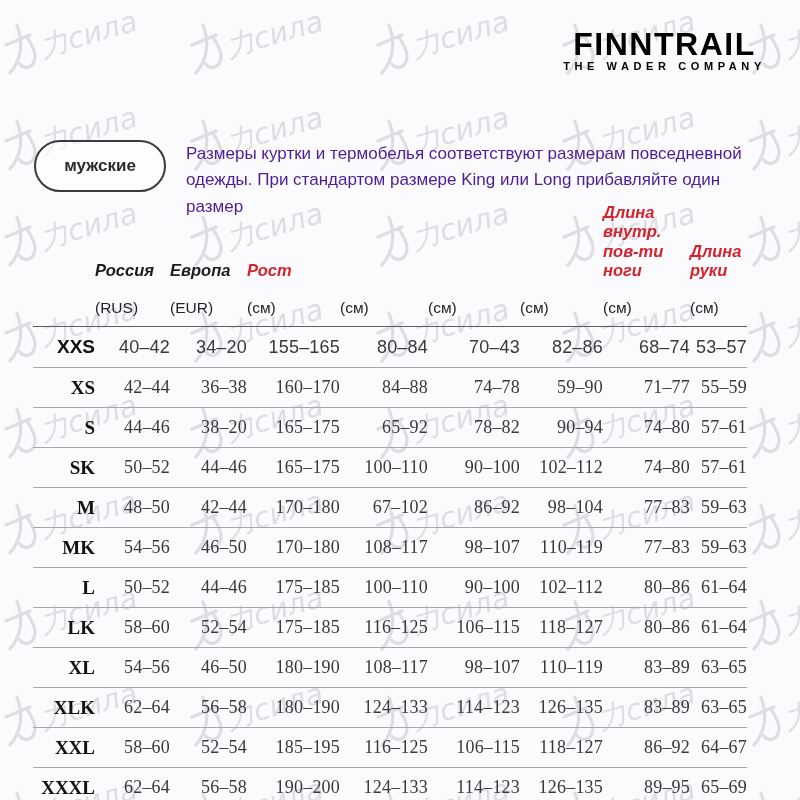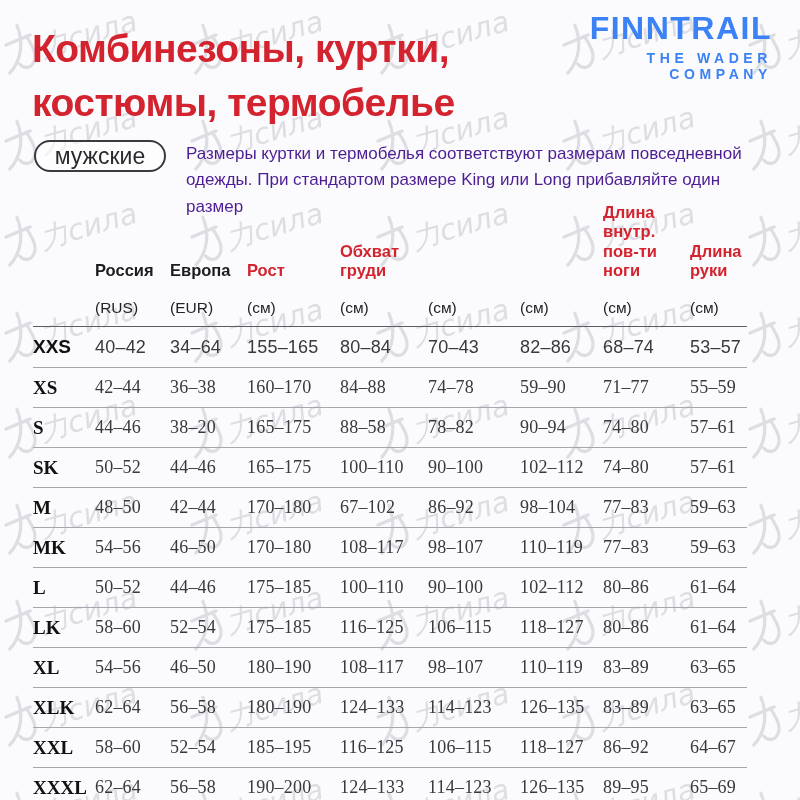--- a/index.html
+++ b/index.html
@@ -13,49 +13,49 @@
   .layer { position:absolute; inset:0; }
   #wm-layer { z-index:0; }
   #photo-layer { z-index:1; }
   #content { z-index:2; }
 
   .title {
     position:absolute; left:32px; top:22px;
     font-size:39px; font-weight:700; line-height:1.38;
     color:var(--red); letter-spacing:-0.5px;
   }
-  .brand { position:absolute; left:557px; top:12px; width:215px; text-align:right; color:#3b82f6; }
+  .brand { position:absolute; left:557px; top:28px; width:215px; text-align:center; color:#000000; }
   .brand .name { font-size:32px; font-weight:800; letter-spacing:1.5px; line-height:1; }
-  .brand .tagline { margin-top:6px; font-size:14px; font-weight:700; letter-spacing:4.6px; }
+  .brand .tagline { margin-top:0; font-size:11px; font-weight:700; letter-spacing:4.6px; }
 
   .badge {
-    position:absolute; left:34px; top:140px; width:132px; height:32px;
+    position:absolute; left:34px; top:140px; width:132px; height:52px;
     border:2.5px solid #3a3a3f; border-radius:26px;
     display:flex; align-items:center; justify-content:center;
-    font-size:23px; color:#2b2b2f; background:rgba(255,255,255,.55);
+    font-size:17px; color:#2b2b2f; background:rgba(255,255,255,.55);font-weight:bold;
   }
   .desc {
     position:absolute; left:186px; top:141px; width:560px;
     font-size:17px; line-height:1.55; color:#4c1d95;
   }
 
   .table { position:absolute; left:33px; top:203px; width:714px; }
   .grid {
     display:grid;
     grid-template-columns:62px 75px 77px 93px 88px 92px 83px 87px 57px;
   }
   .thead { border-bottom:1.5px solid #5c5c62; }
   .thead .hc {
     min-height:90px; display:flex; flex-direction:column; justify-content:flex-end;
     padding:0 6px 9px 0; font-size:16.5px; line-height:1.18;
   }
-  .hc .lbl { font-weight:700; color:#1c1c1e; }
+  .hc .lbl { font-weight:700; color:#1c1c1e;font-style:italic; }
   .hc.red .lbl { color:var(--red); }
   .hc .unit { font-weight:400; color:#232327; margin-top:18px; font-size:15.5px; }
-  .trow { height:40px; align-items:center; }
+  .trow { height:40px; align-items:center;text-align:right; }
   .trow + .trow { border-top:1px solid #a6a6ae;font-family:Liberation Serif, serif; }
   .trow .sz { font-size:19px; font-weight:700; color:#111; }
   .trow .val { font-size:18px; font-weight:500; color:#38383d; letter-spacing:.2px; }
 </style>
 </head>
 <body>
 
 <svg class="layer" id="wm-layer" width="800" height="800">
   <defs>
     <pattern id="wm" width="186" height="96" patternUnits="userSpaceOnUse">
@@ -90,24 +90,20 @@
     <path d="M150,100 L178,104 L152,470 L124,470 Z" fill="#8f8e96"></path>
     <path d="M118,392 L200,386 L200,470 L112,470 Z" fill="#5d5c64"></path>
     <rect x="118" y="470" width="82" height="210" fill="#b5b4ba"></rect>
     <rect x="152" y="470" width="48" height="270" fill="#acabb2"></rect>
     <path d="M118,640 C100,655 76,668 68,692 C64,714 84,724 110,719 L152,710 L152,636 Z" fill="#a7a6ad"></path>
   </g>
 </svg>
 
 <div class="layer" id="content">
 
-  <div class="title">
-    <div>Комбинезоны, куртки,</div>
-    <div>костюмы, термобелье</div>
-  </div>
 
   <div class="brand">
     <div class="name">FINNTRAIL</div>
     <div class="tagline">THE WADER COMPANY</div>
   </div>
 
   <div class="badge">мужские</div>
 
   <div class="desc">Размеры куртки и термобелья соответствуют размерам повседневной одежды. При стандартом размере King или Long прибавляйте один размер</div>
 
@@ -123,21 +119,20 @@
         </div>
         <div class="hc">
           <div class="lbl">Европа</div>
           <div class="unit">(EUR)</div>
         </div>
         <div class="hc red">
           <div class="lbl">Рост</div>
           <div class="unit">(см)</div>
         </div>
         <div class="hc red">
-          <div class="lbl">Обхват груди</div>
           <div class="unit">(см)</div>
         </div>
         <div class="hc red">
           <div class="unit">(см)</div>
         </div>
         <div class="hc red">
           <div class="unit">(см)</div>
         </div>
         <div class="hc red">
           <div class="lbl">Длина внутр. пов-ти ноги</div>
@@ -145,21 +140,21 @@
         </div>
         <div class="hc red">
           <div class="lbl">Длина руки</div>
           <div class="unit">(см)</div>
         </div>
       </div>
     <div id="tbody">
         <div class="grid trow">
           <div class="sz">XXS</div>
           <div class="val">40–42</div>
-          <div class="val">34–64</div>
+          <div class="val">34–20</div>
           <div class="val">155–165</div>
           <div class="val">80–84</div>
           <div class="val">70–43</div>
           <div class="val">82–86</div>
           <div class="val">68–74</div>
           <div class="val">53–57</div>
         </div>
         <div class="grid trow">
           <div class="sz">XS</div>
           <div class="val">42–44</div>
@@ -169,21 +164,21 @@
           <div class="val">74–78</div>
           <div class="val">59–90</div>
           <div class="val">71–77</div>
           <div class="val">55–59</div>
         </div>
         <div class="grid trow">
           <div class="sz">S</div>
           <div class="val">44–46</div>
           <div class="val">38–20</div>
           <div class="val">165–175</div>
-          <div class="val">88–58</div>
+          <div class="val">65–92</div>
           <div class="val">78–82</div>
           <div class="val">90–94</div>
           <div class="val">74–80</div>
           <div class="val">57–61</div>
         </div>
         <div class="grid trow">
           <div class="sz">SK</div>
           <div class="val">50–52</div>
           <div class="val">44–46</div>
           <div class="val">165–175</div>

